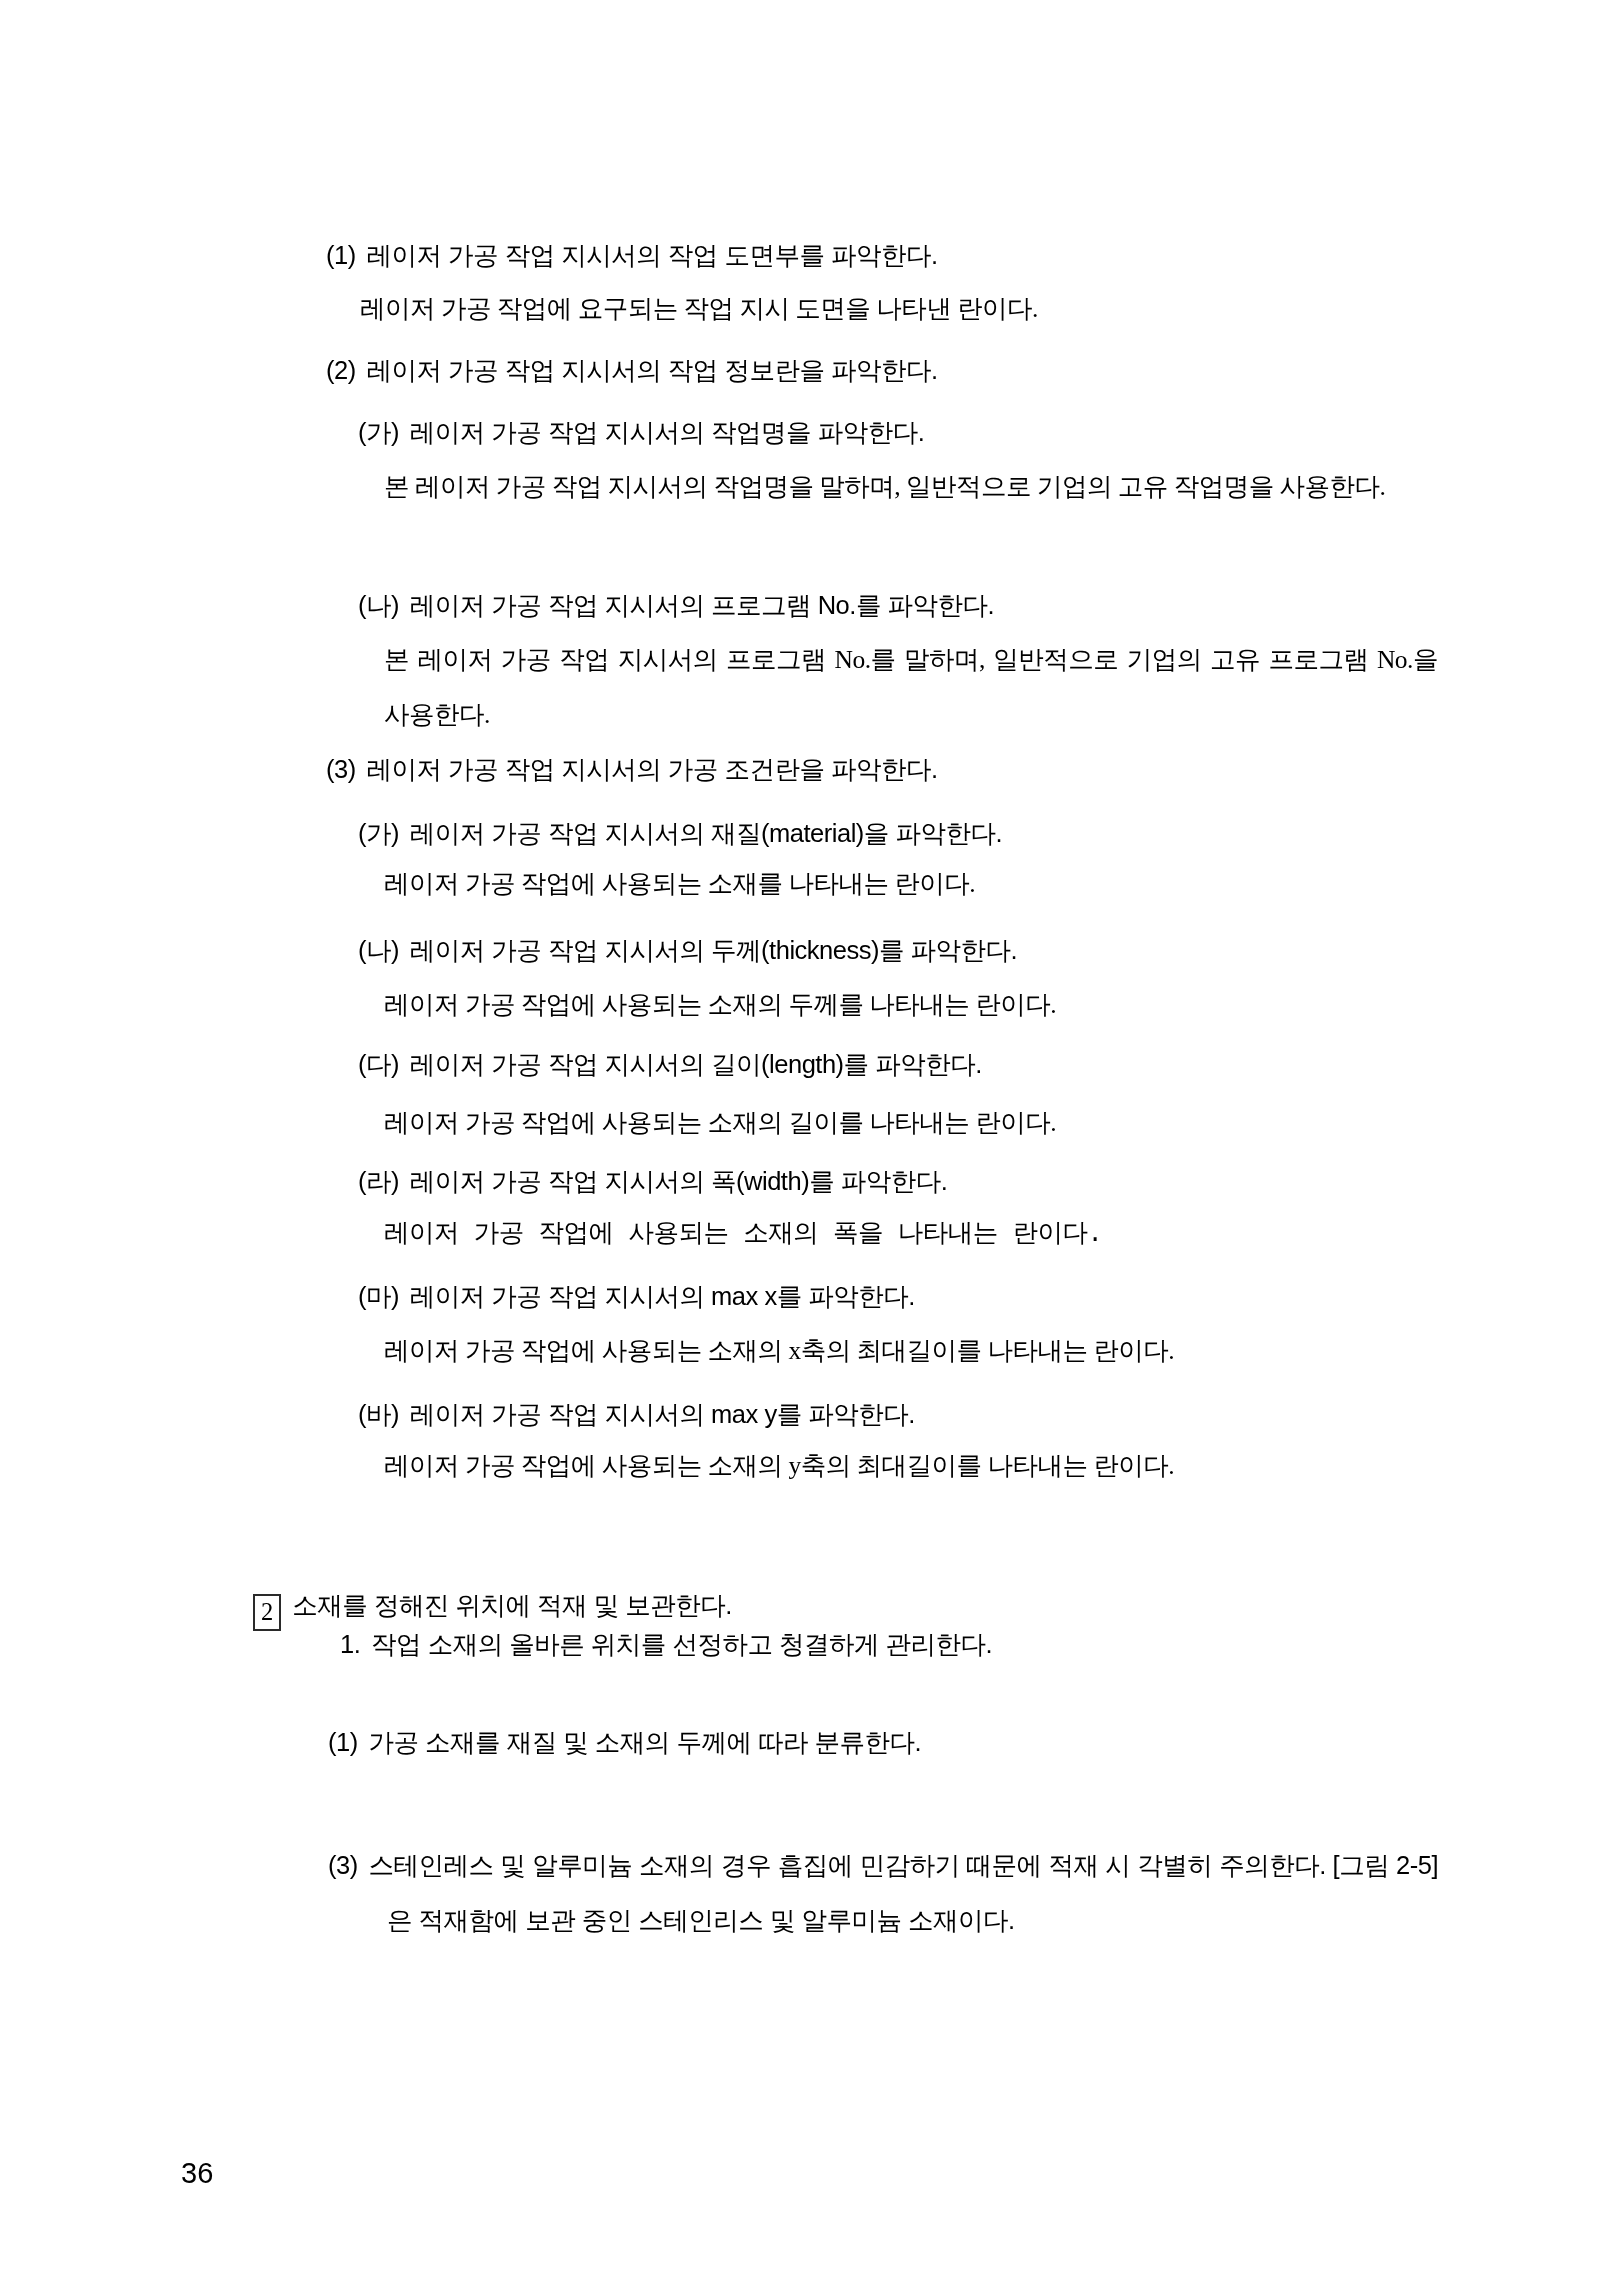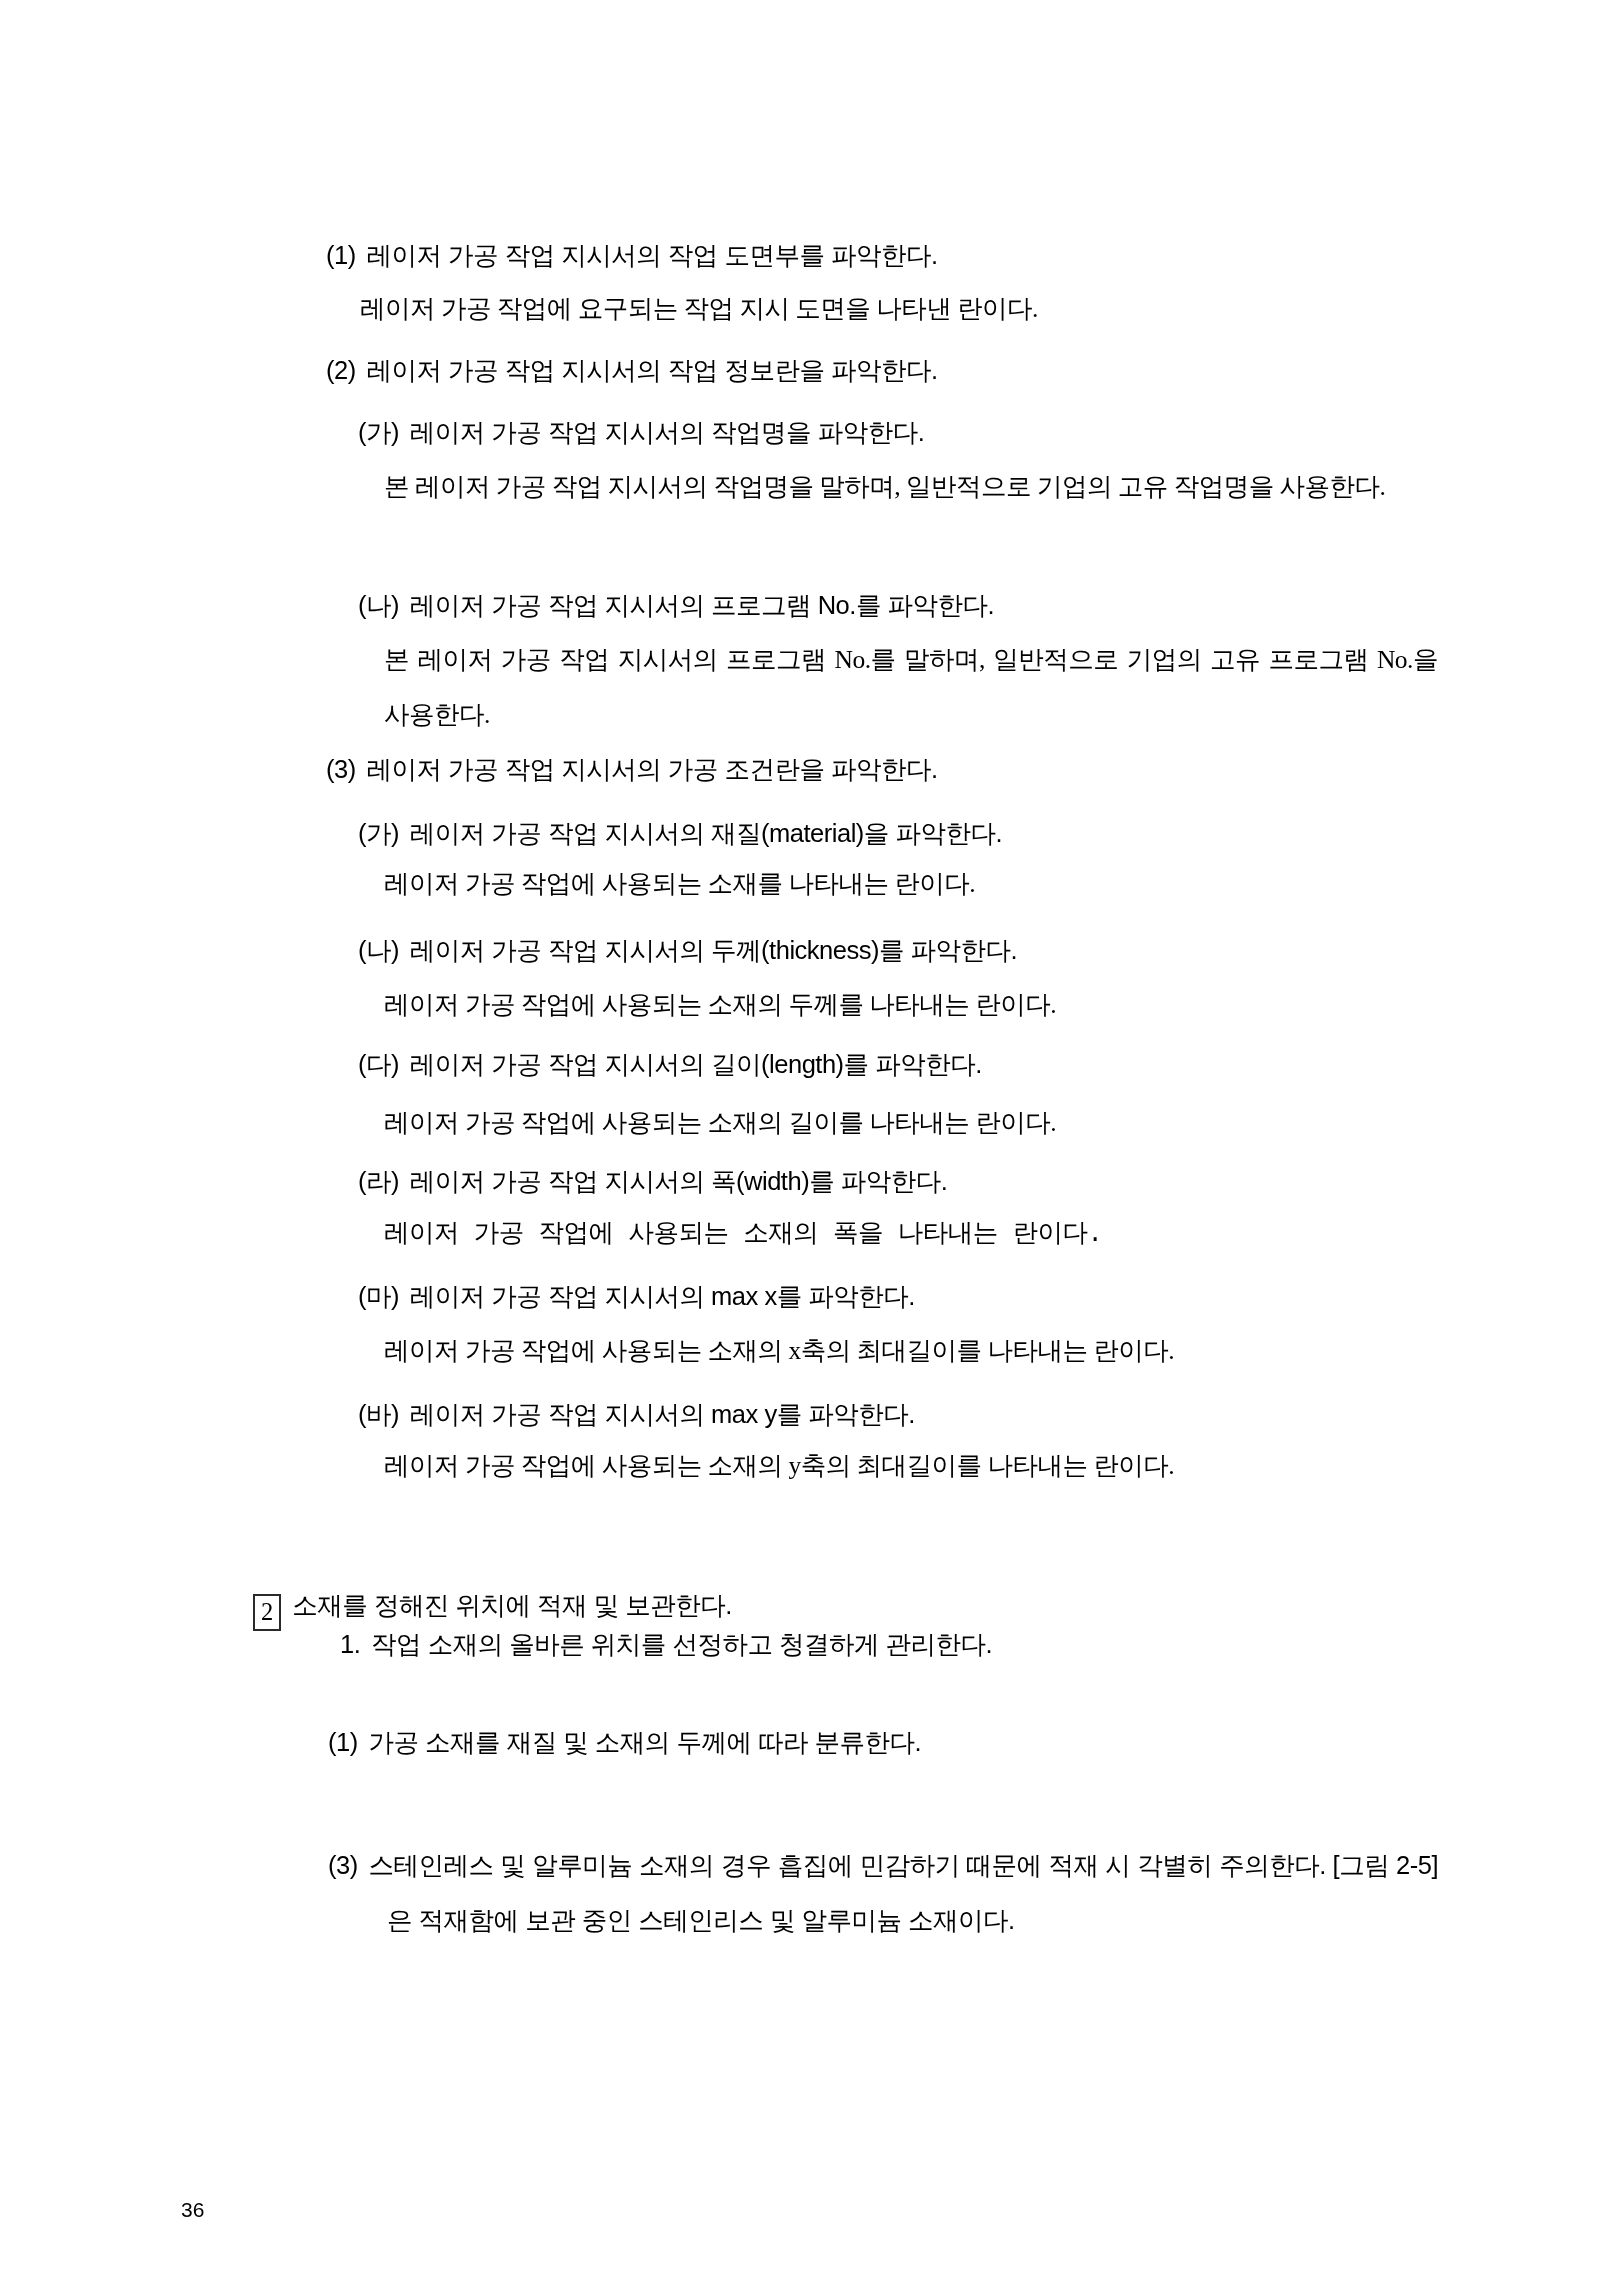--- a/index.html
+++ b/index.html
@@ -36,21 +36,21 @@
     height:33px;
     border:2px solid #2a2a2a;
     line-height:32px;
     text-align:center;
     font-family:"Liberation Serif","DejaVu Serif",serif;
     font-size:24.5px;
     margin-right:11.8px;
     vertical-align:-5.9px;
     text-indent:0;
   }
-  .pageno{font-size:21px;letter-spacing:0;margin-top:36px;}
+  .pageno{font-size:29px;letter-spacing:0;}
 </style>
 </head>
 <body>
 
 <div class="page">
 
   <div class="ln g" style="top:234px;left:326px;">
     <span class="mk">(1)</span><span>레이저 가공 작업 지시서의 작업 도면부를 파악한다.</span>
   </div>
   <div class="ln m" style="top:287px;left:360px;">레이저 가공 작업에 요구되는 작업 지시 도면을 나타낸 란이다.</div>

